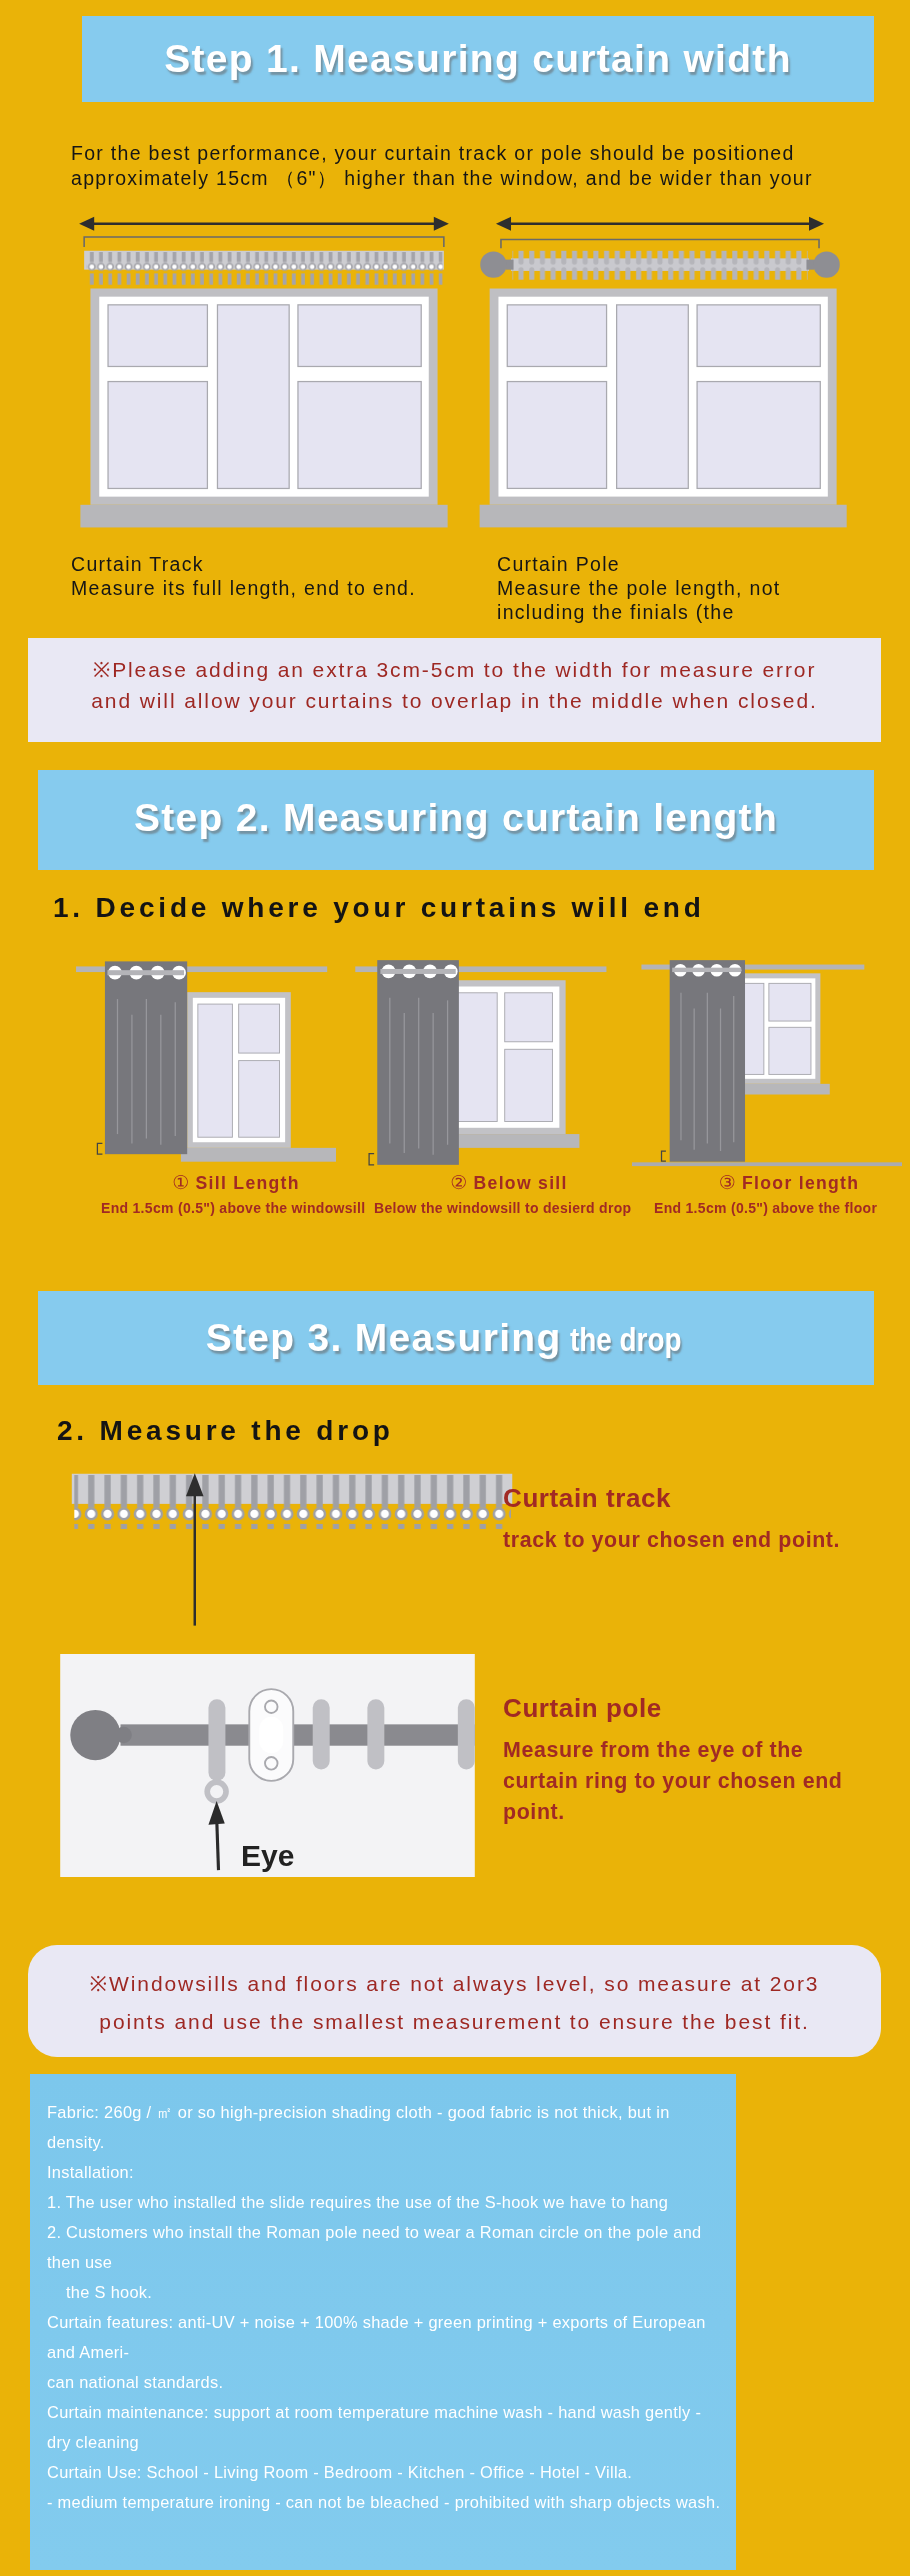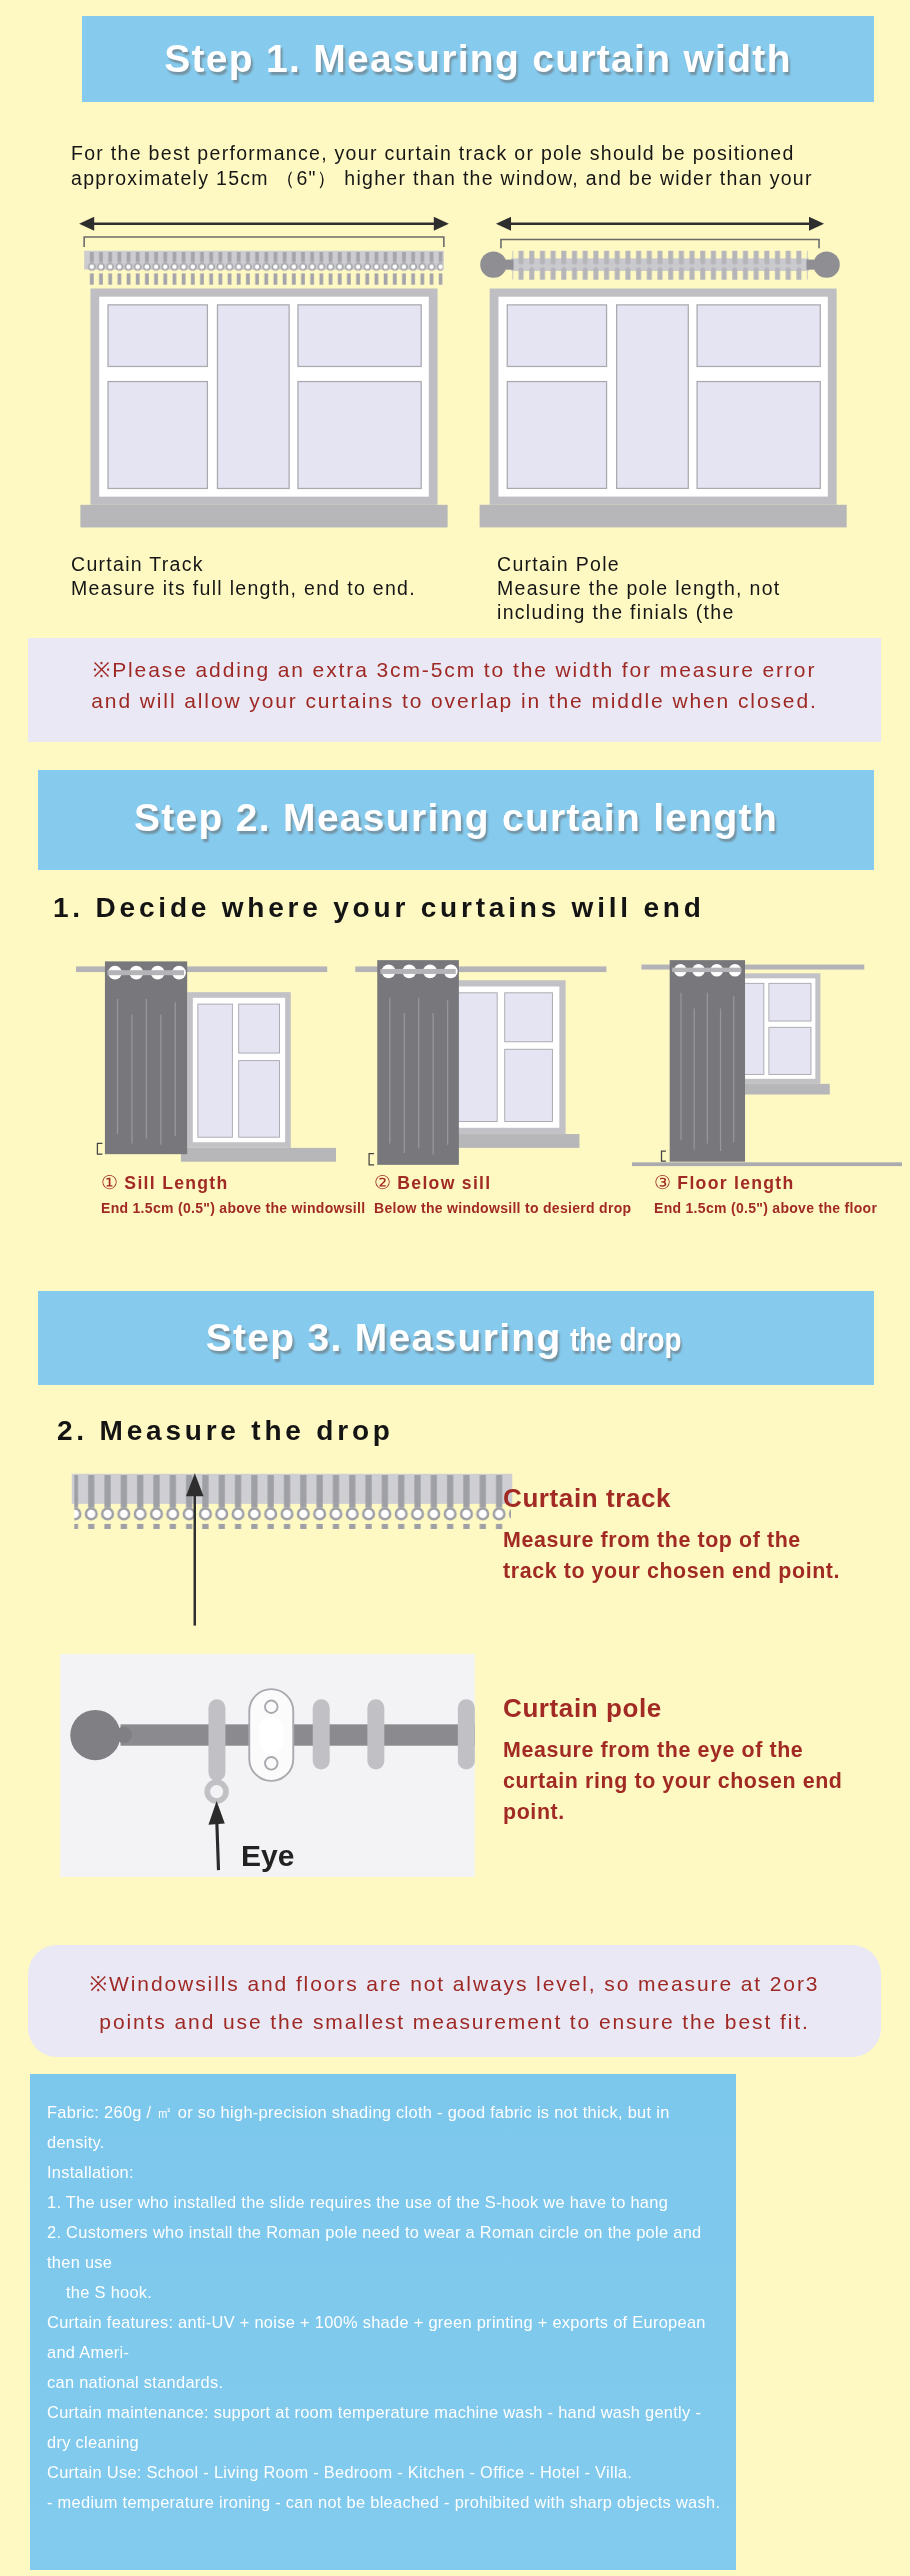--- a/index.html
+++ b/index.html
@@ -1,37 +1,37 @@
 <!DOCTYPE html>
 <html style="font-size:10px"><head>
 <meta charset="utf-8">
 <style>
   html,body{margin:0;padding:0;background:#ffffff;}
-  #page{position:relative;width:910px;height:2576px;background:#fef9c3;overflow:hidden;
+  #page{position:relative;width:910px;height:2576px;background:#eab308;overflow:hidden;
         font-family:"Liberation Sans", sans-serif;}
   .banner{position:absolute;background:#86CBEE;color:#ffffff;font-weight:bold;text-align:center;
           font-size:39px;letter-spacing:1.3px;text-shadow:1.9px 2.5px 1.9px rgba(100,100,100,0.55);}
   .banner1{left:82px;top:15.7px;width:792px;height:86px;line-height:86px;}
   .banner2{left:38px;top:770px;width:836px;height:100px;line-height:96px;}
   .banner3{left:38px;top:1291px;width:836px;height:94px;line-height:94px;}
   .banner3 .sub{display:inline-block;transform:scaleX(0.82);transform-origin:left center;
                 font-size:34px;letter-spacing:0;margin-left:8.8px;}
   .intro{position:absolute;left:71px;top:141px;color:#161616;font-size:19.5px;letter-spacing:1.3px;line-height:24.5px;}
   .caption{position:absolute;color:#161616;font-size:19.5px;letter-spacing:1.3px;line-height:24px;}
   .cap-track{left:71px;top:552px;}
   .cap-pole{left:497px;top:552px;}
   .note{position:absolute;left:28px;width:853px;background:#E9E8F4;color:#9E2823;
         text-align:center;font-size:21px;letter-spacing:1.9px;}
   .note1{top:638px;height:88px;padding-top:16.4px;line-height:31px;box-sizing:content-box;}
   .note2{top:1945px;height:92px;padding-top:20px;line-height:38px;box-sizing:content-box;border-radius:29px;}
   .heading{position:absolute;color:#141414;font-weight:bold;font-size:28px;letter-spacing:3.8px;}
   .h1{left:53px;top:892px;}
   .h2{left:57px;top:1415px;}
   .opt-label{position:absolute;color:#A12A24;width:270px;}
-  .opt-title{font-size:17.6px;font-weight:bold;letter-spacing:1.3px;margin-bottom:5.7px;}
+  .opt-title{font-size:17.6px;font-weight:bold;letter-spacing:1.3px;margin-bottom:5.7px;text-align:center;}
   .opt-num{font-weight:normal;font-size:19px;margin-right:5px;}
   .opt-desc{font-size:14px;font-weight:bold;letter-spacing:0.3px;}
   .red-block{position:absolute;left:503px;color:#A12A24;}
   .red-title{font-size:26px;font-weight:bold;letter-spacing:0.6px;margin-bottom:11.3px;}
   .red-body{font-size:21.4px;font-weight:bold;letter-spacing:0.6px;line-height:31px;}
   .track-text{top:1483px;}
   .pole-text{top:1693px;}
   .eye-label{position:absolute;left:225px;top:1839px;font-size:30px;font-weight:bold;color:#222222;margin-left:16px;}
   .infobox{position:absolute;left:30px;top:2074px;width:706px;height:496px;box-sizing:border-box;
            background:linear-gradient(180deg,#7CC7EC 0%,#82CBEE 100%);color:#ffffff;
@@ -239,21 +239,20 @@
       </pattern>
     </defs>
     <rect x="8" y="6" width="702" height="48" fill="#CFCFD3"></rect>
     <rect x="12" y="8" width="696" height="86" fill="url(#hooksT)"></rect>
     <line x1="204" y1="30" x2="204" y2="248" stroke="#2e2e2e" stroke-width="4"></line>
     <polygon points="204,5 190,42 218,42" fill="#2e2e2e"></polygon>
   </svg>
 
   <div class="red-block track-text">
     <div class="red-title">Curtain track</div>
-    <div class="red-body">Measure from the top of the</div>
     <div class="red-body">track to your chosen end point.</div>
   </div>
 
   <svg style="left:60px;top:1654px;" width="415" height="223" viewBox="0 0 660 355">
     <rect width="660" height="355" fill="#F3F3F5"></rect>
     <rect x="96" y="112" width="564" height="34" fill="#8A8A8F"></rect>
     <circle cx="101" cy="129" r="13" fill="#7F7F84"></circle>
     <circle cx="56" cy="129" r="40" fill="#7F7F84"></circle>
     <rect x="236" y="72" width="27" height="130" rx="13.5" fill="#C0C0C5"></rect>
     <circle cx="249" cy="219" r="15" fill="none" stroke="#C0C0C5" stroke-width="9"></circle>

